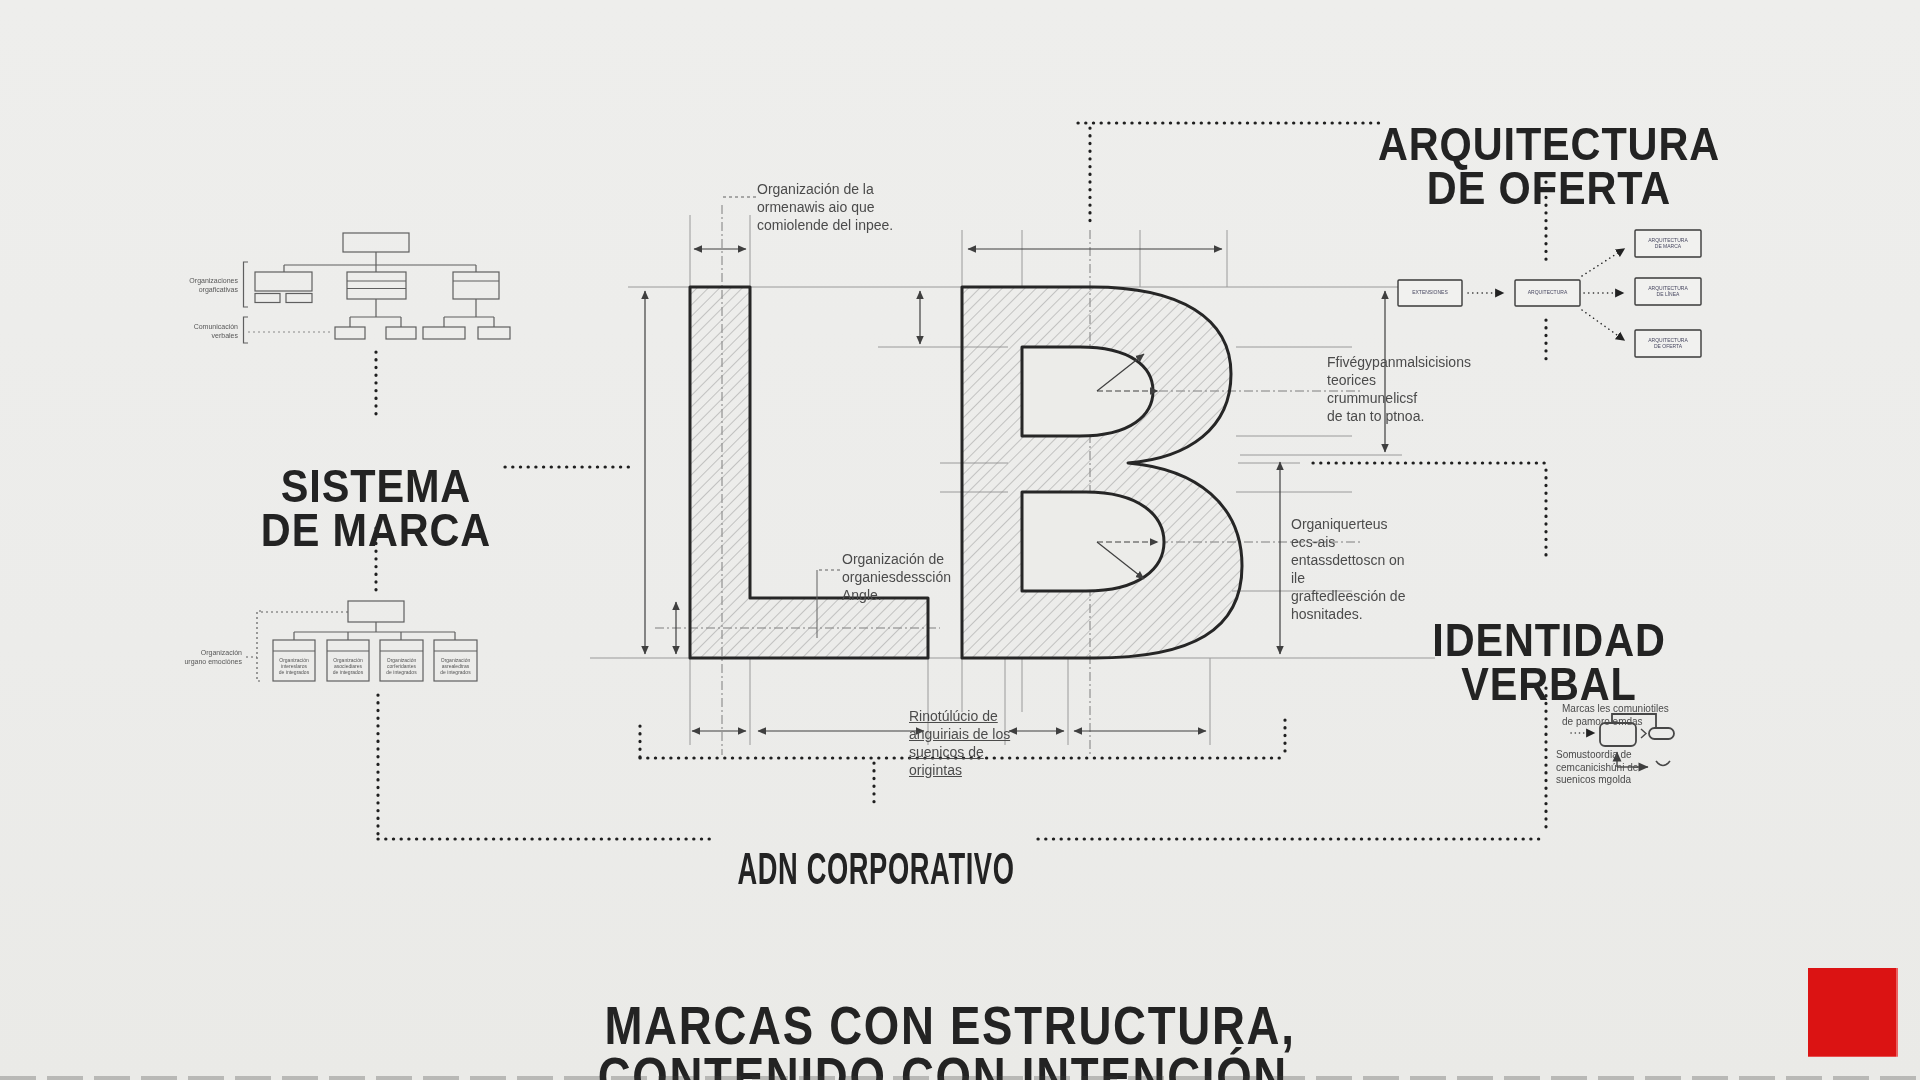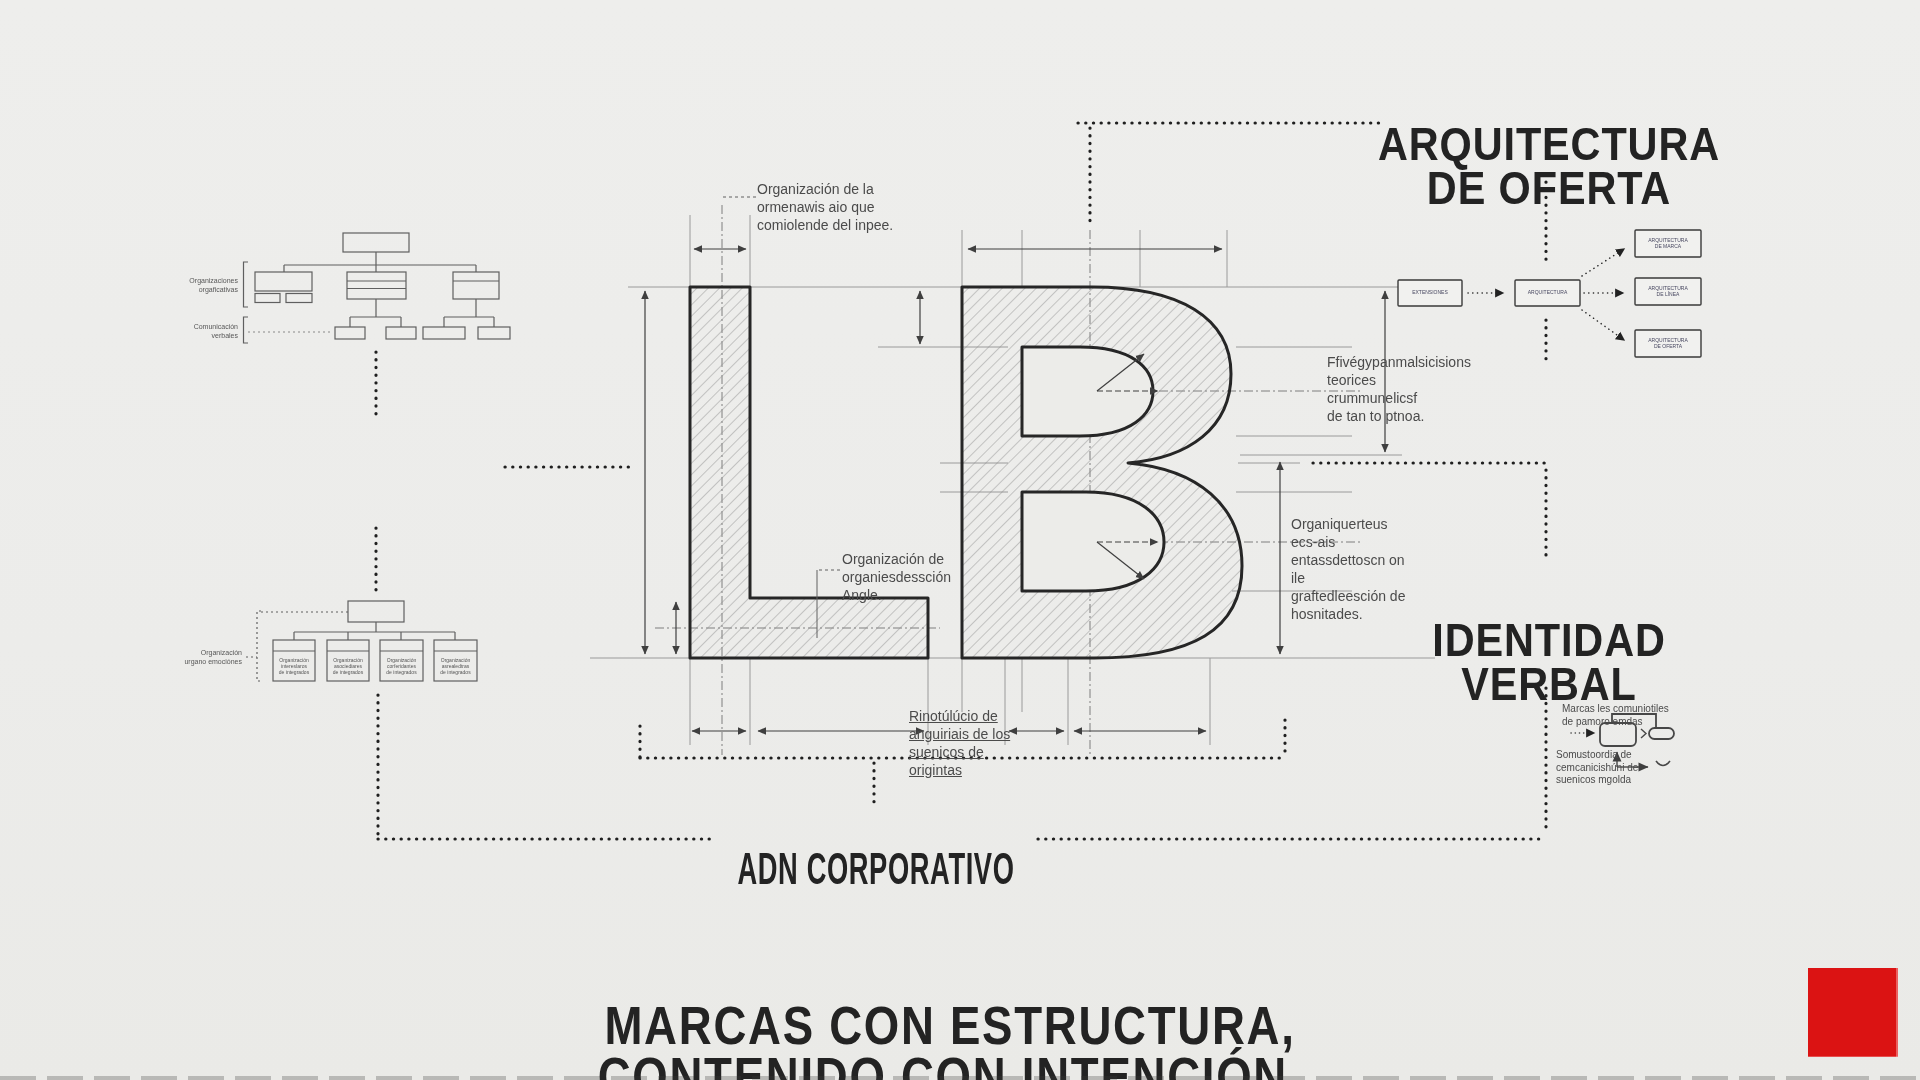--- a/index.html
+++ b/index.html
@@ -182,20 +182,23 @@
     <rect x="1649" y="728" width="25" height="11" rx="5.5"></rect>
     <path d="M1612,723 V714 H1656 V728"></path>
     <path d="M1641,729 L1646,733.5 L1641,738" stroke-width="1.4"></path>
     <path d="M1617,767 V752" stroke-width="1.4" marker-end="url(#mA)"></path>
     <path d="M1617,767 H1648" stroke-width="1.4" marker-end="url(#mA)"></path>
     <path d="M1571,733 H1594" stroke-width="1.5" stroke-dasharray="0.2 4" stroke-linecap="round" marker-end="url(#mD)"></path>
     <path d="M1656,761 Q1663,770 1670,761" stroke-width="1.6"></path>
   </g>
 </svg>
 
+<div class="t title" style="left:376px;top:420px;font-size:46px;">
+  <span class="cond">SISTEMA
+DE MARCA</span></div>
 
 <div class="t title" style="left:1549px;top:78px;font-size:46px;">
   <span class="cond">ARQUITECTURA
 DE OFERTA</span></div>
 
 <div class="t title" style="left:1549px;top:574px;font-size:46px;">
   <span class="cond">IDENTIDAD
 VERBAL</span></div>
 
 <div class="t title" style="left:876px;top:806px;font-size:44px;">

